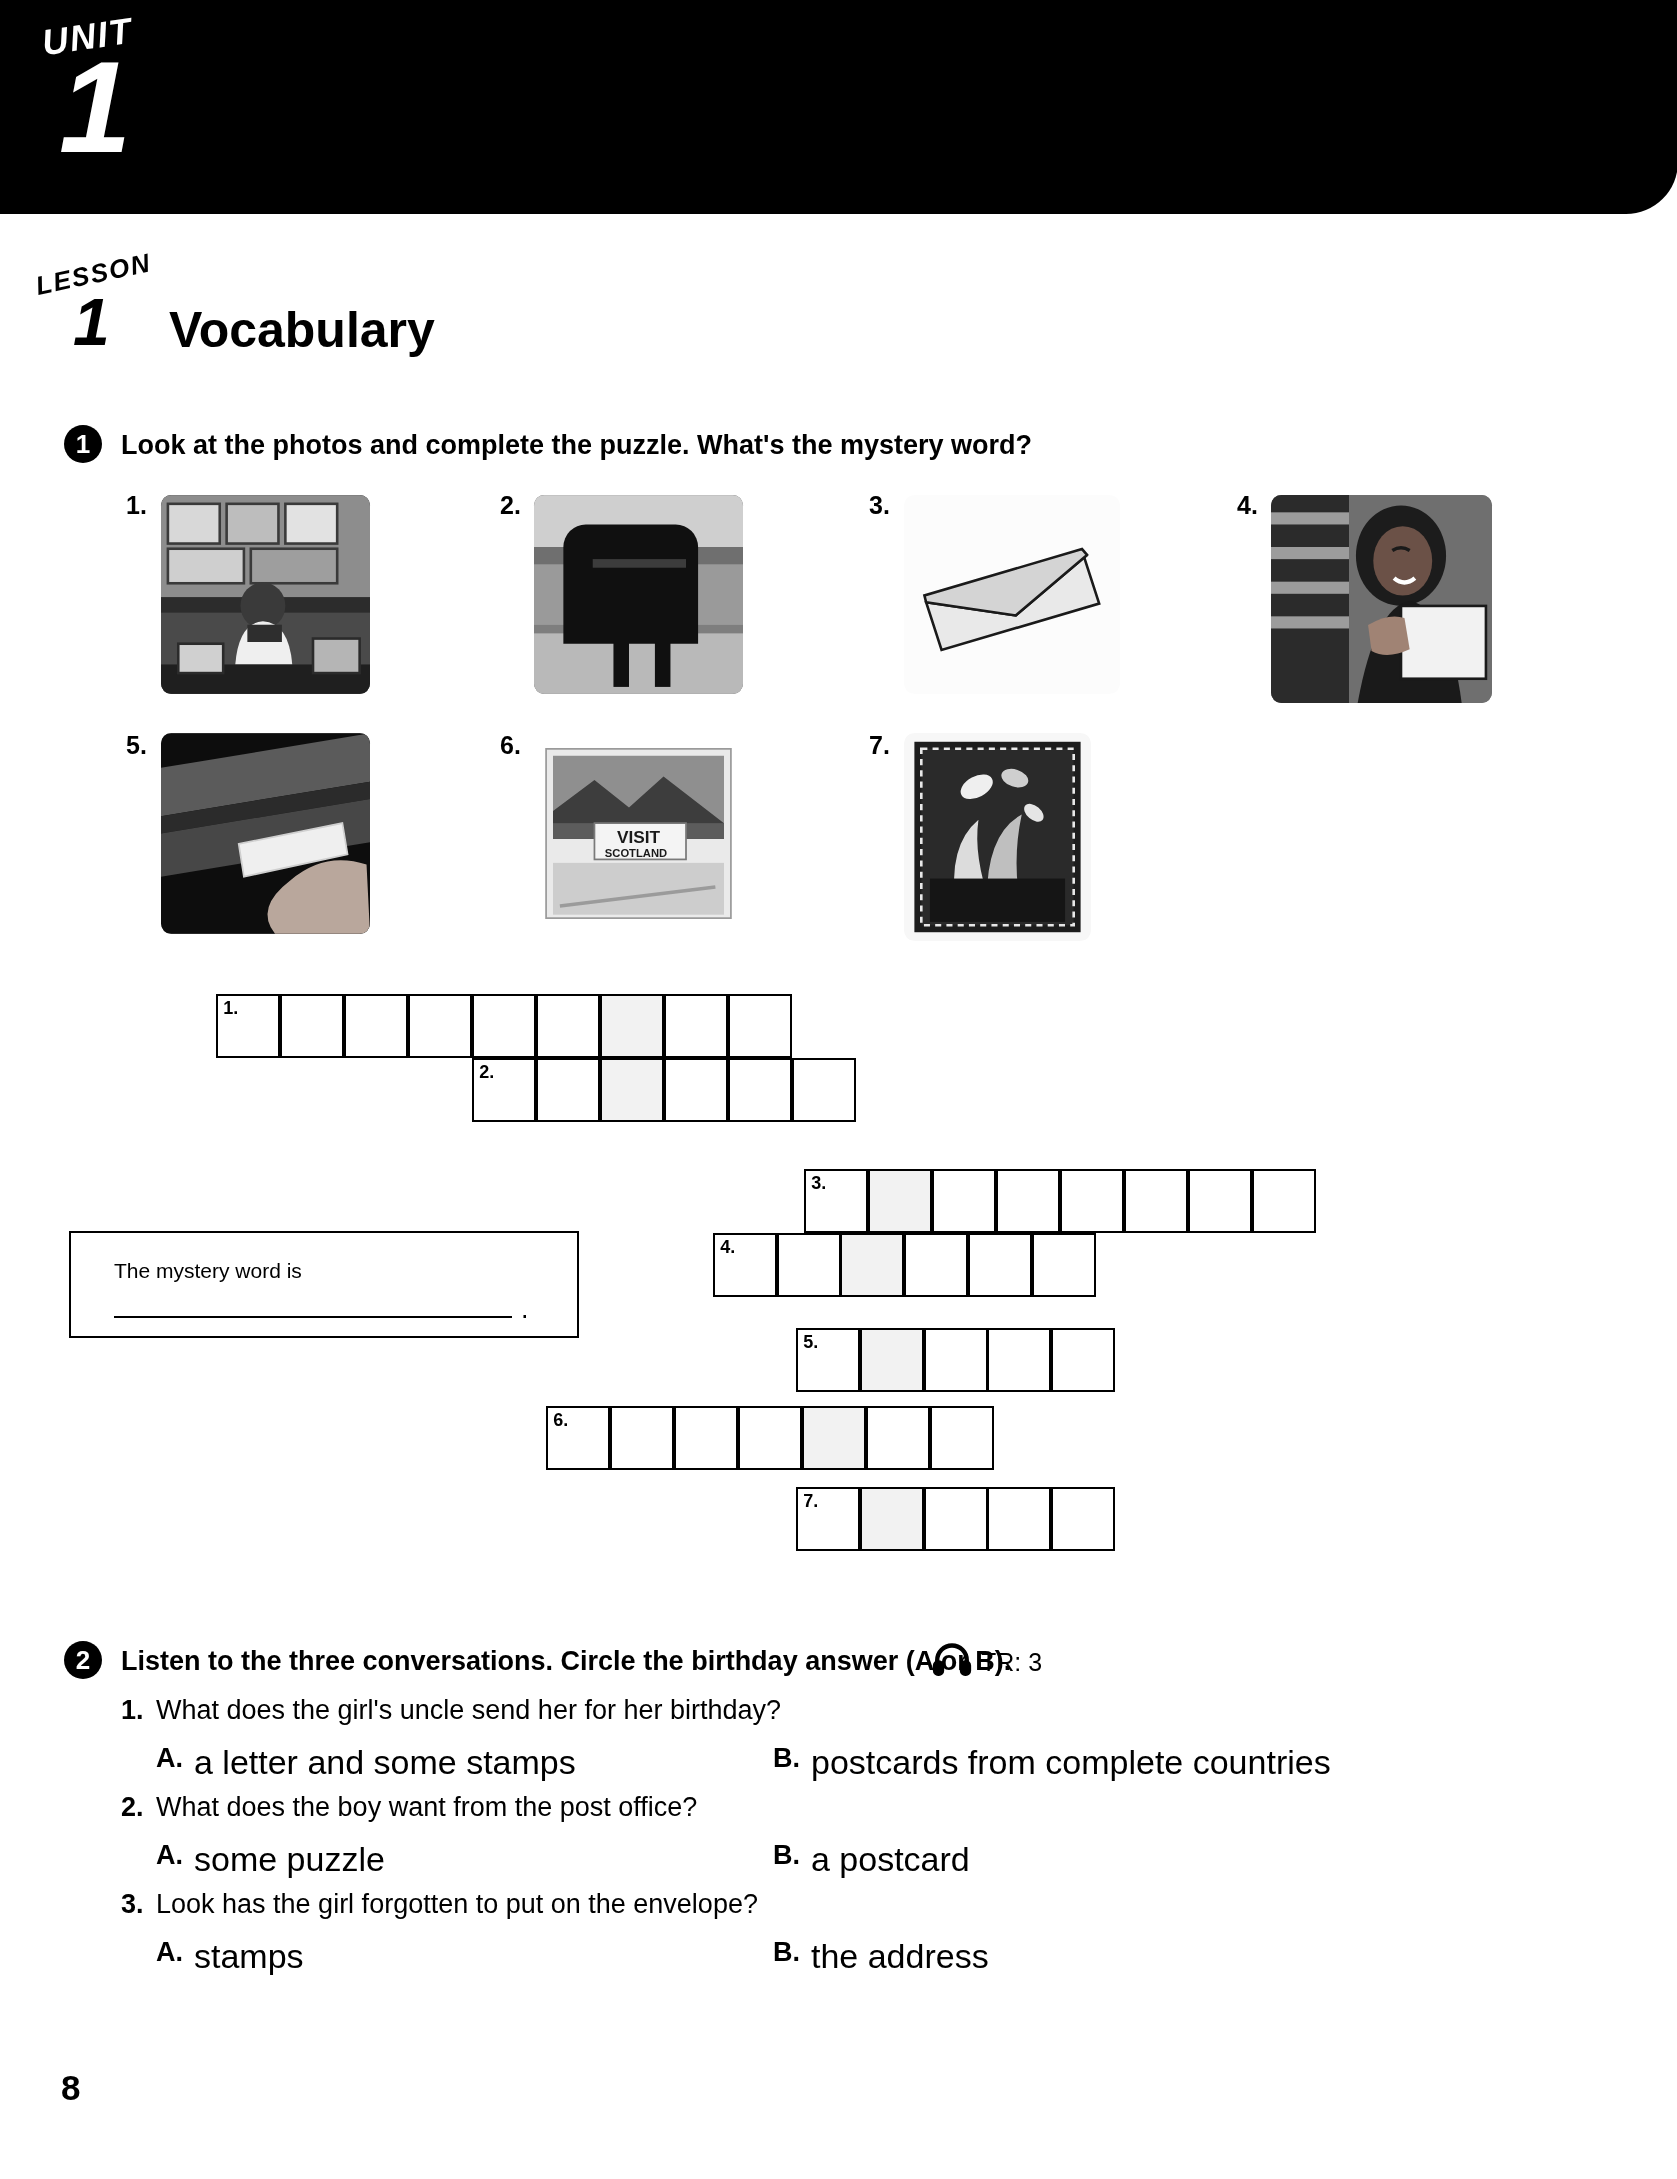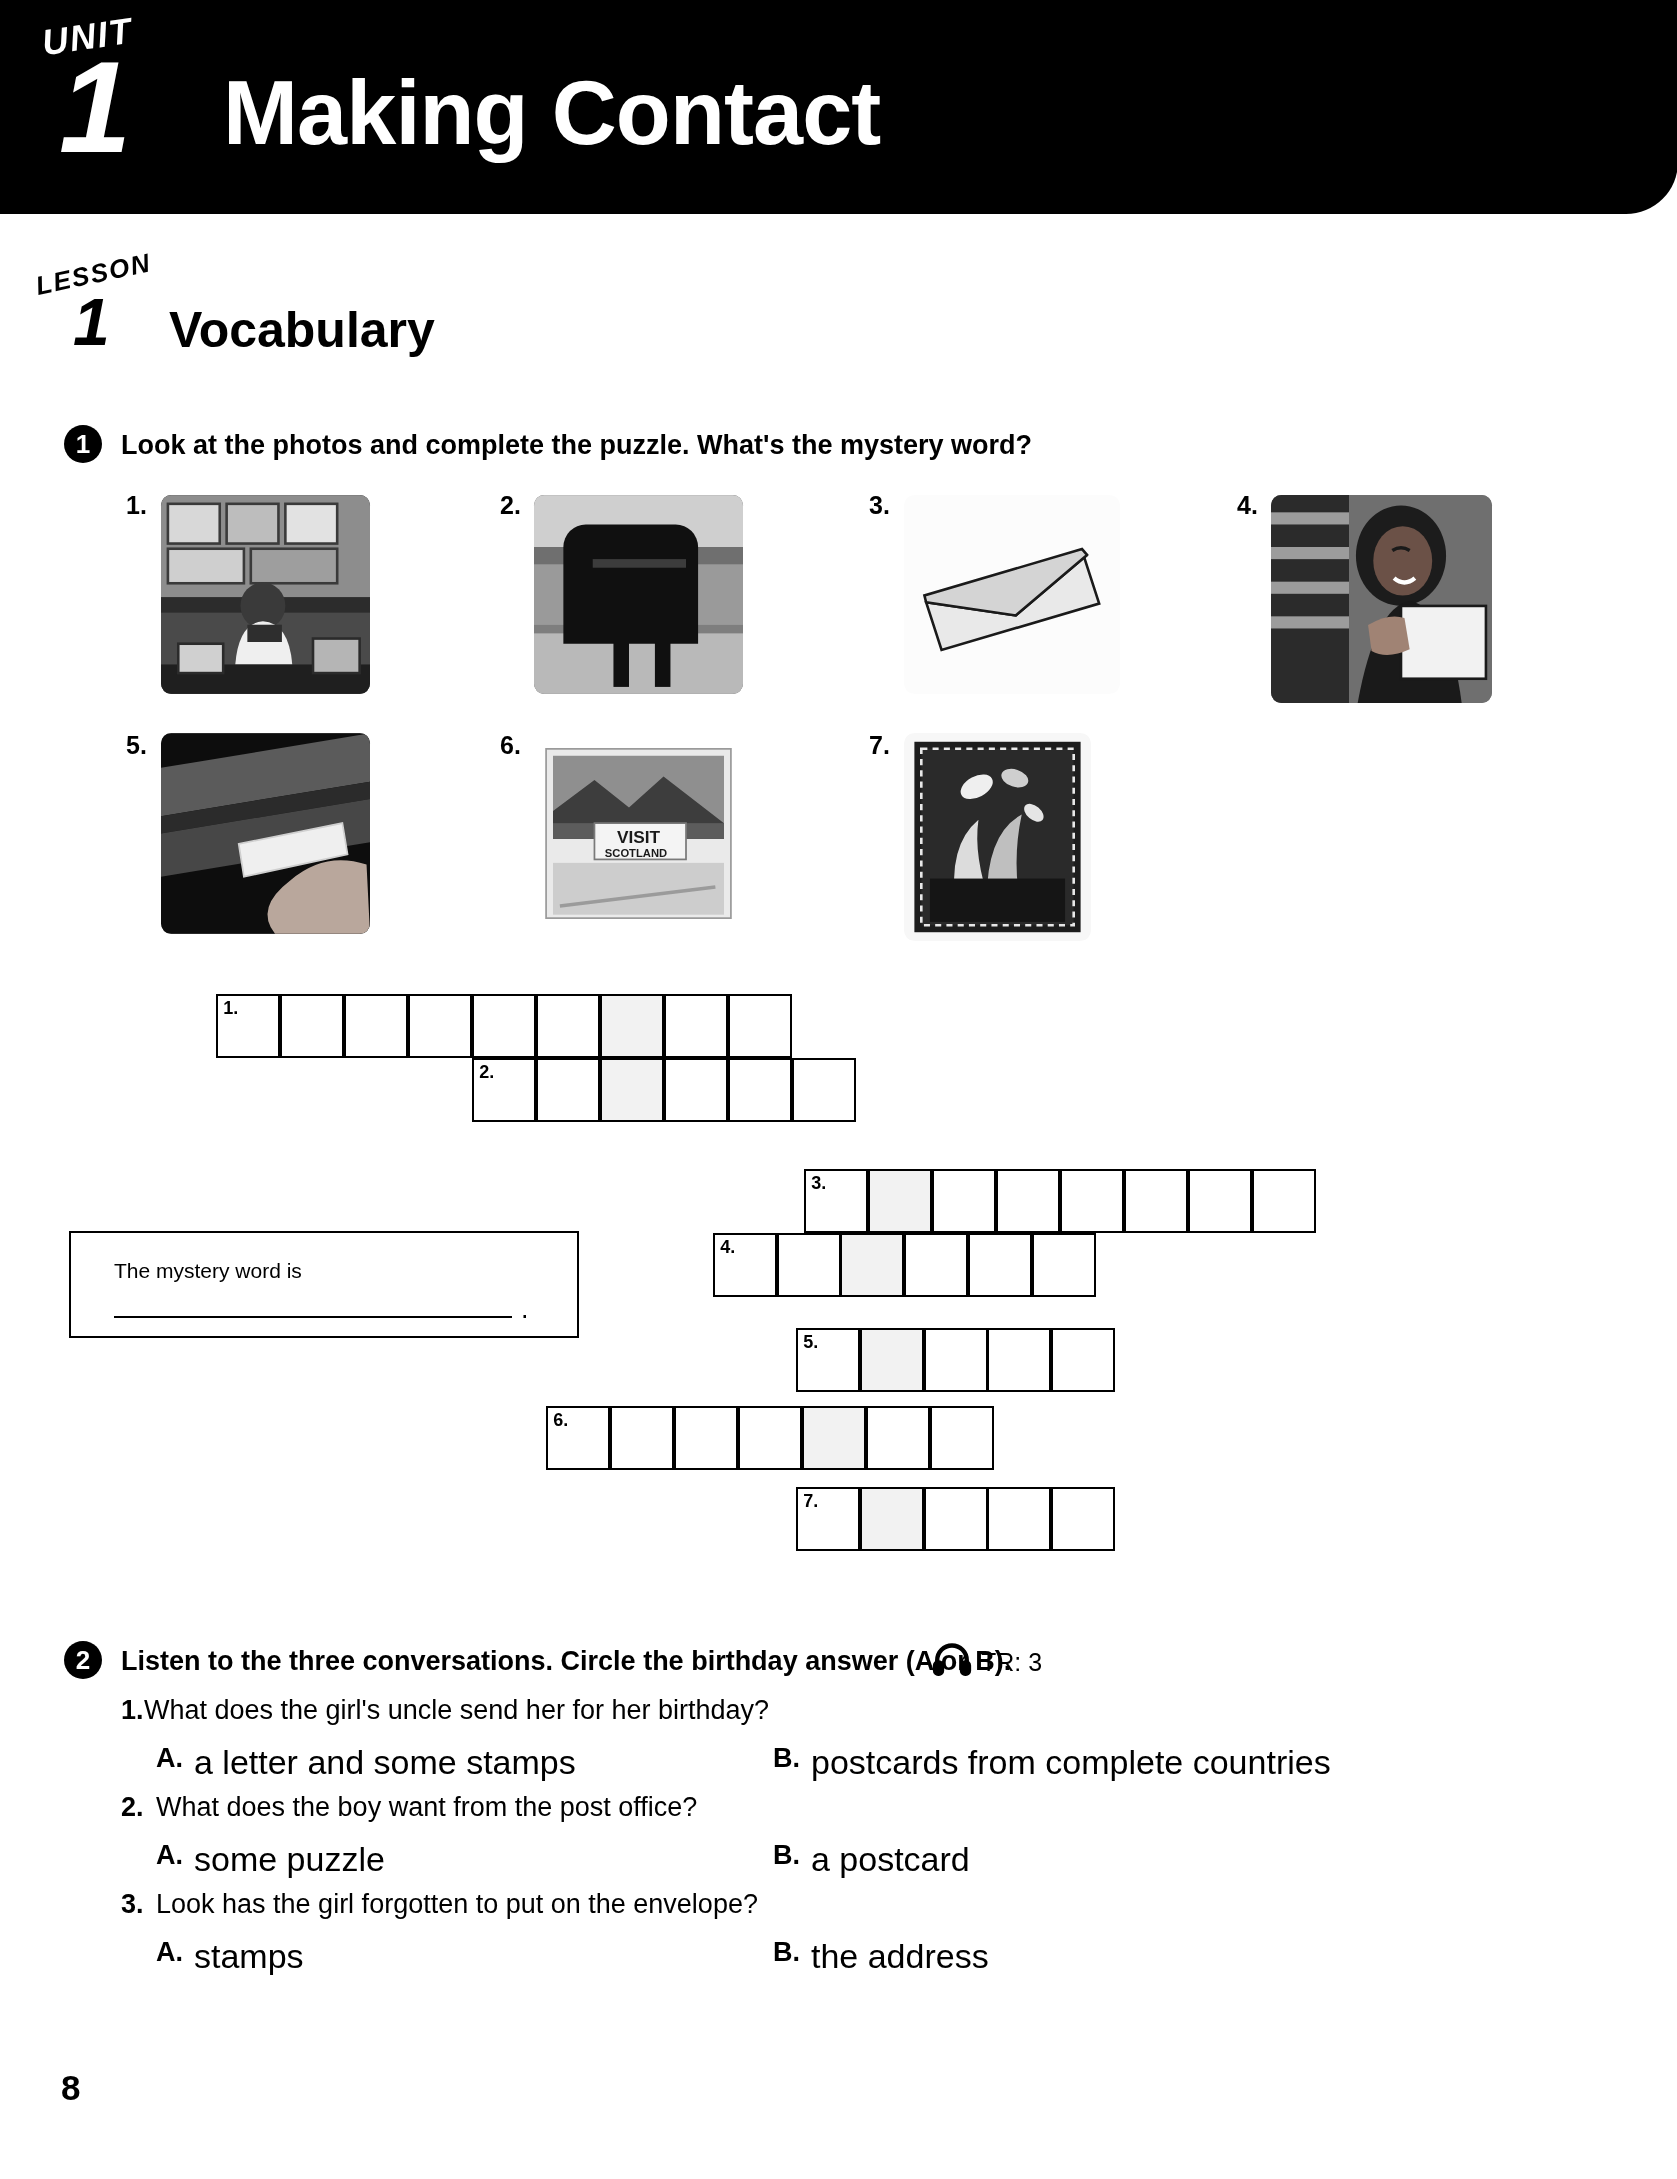--- a/index.html
+++ b/index.html
@@ -199,21 +199,20 @@
     font-size: 35px;
     font-weight: bold;
   }
 </style>
 </head>
 <body>
 
 <div class="unit-bar">
   <div class="unit-label">UNIT</div>
   <div class="unit-number">1</div>
-  <div class="unit-title">Making Contact</div>
 </div>
 
 <div class="lesson-label">LESSON</div>
 <div class="lesson-number">1</div>
 <div class="lesson-title">Vocabulary</div>
 
 <div class="ex-bubble" style="left:64px; top:425px;">1</div>
 <div class="ex-instr" style="left:121px; top:430px;">Look at the photos and complete the puzzle. What's the mystery word?</div>
 
 <div class="photo-num" style="left:126px; top:491px;">1.</div>
@@ -400,21 +399,21 @@
 <div style="position:absolute; left:932px; top:1641px;">
   <svg width="40" height="35" viewBox="0 0 46 40">
     <path d="M6 28 v-6 a17 17 0 0 1 34 0 v6" stroke="#000" stroke-width="5" fill="none" stroke-linecap="round"></path>
     <rect x="1" y="22" width="13" height="18" rx="6" fill="#000"></rect>
     <rect x="32" y="22" width="13" height="18" rx="6" fill="#000"></rect>
   </svg>
 </div>
 <div class="tr-label" style="left:981px; top:1648px;">TR: 3</div>
 
 <div class="q-num" style="left:121px; top:1695px;">1.</div>
-<div class="q-text" style="left:144px; top:1695px;">What does the girl's uncle send her for her birthday?</div>
+<div class="q-text" style="left:156px; top:1695px;">What does the girl's uncle send her for her birthday?</div>
 <div class="opt-letter" style="left:156px; top:1743px;">A.</div>
 <div class="opt-text" style="left:194px; top:1743px;">a letter and some stamps</div>
 <div class="opt-letter" style="left:773px; top:1743px;">B.</div>
 <div class="opt-text" style="left:811px; top:1743px;">postcards from complete countries</div>
 
 <div class="q-num" style="left:121px; top:1792px;">2.</div>
 <div class="q-text" style="left:156px; top:1792px;">What does the boy want from the post office?</div>
 <div class="opt-letter" style="left:156px; top:1840px;">A.</div>
 <div class="opt-text" style="left:194px; top:1840px;">some puzzle</div>
 <div class="opt-letter" style="left:773px; top:1840px;">B.</div>

